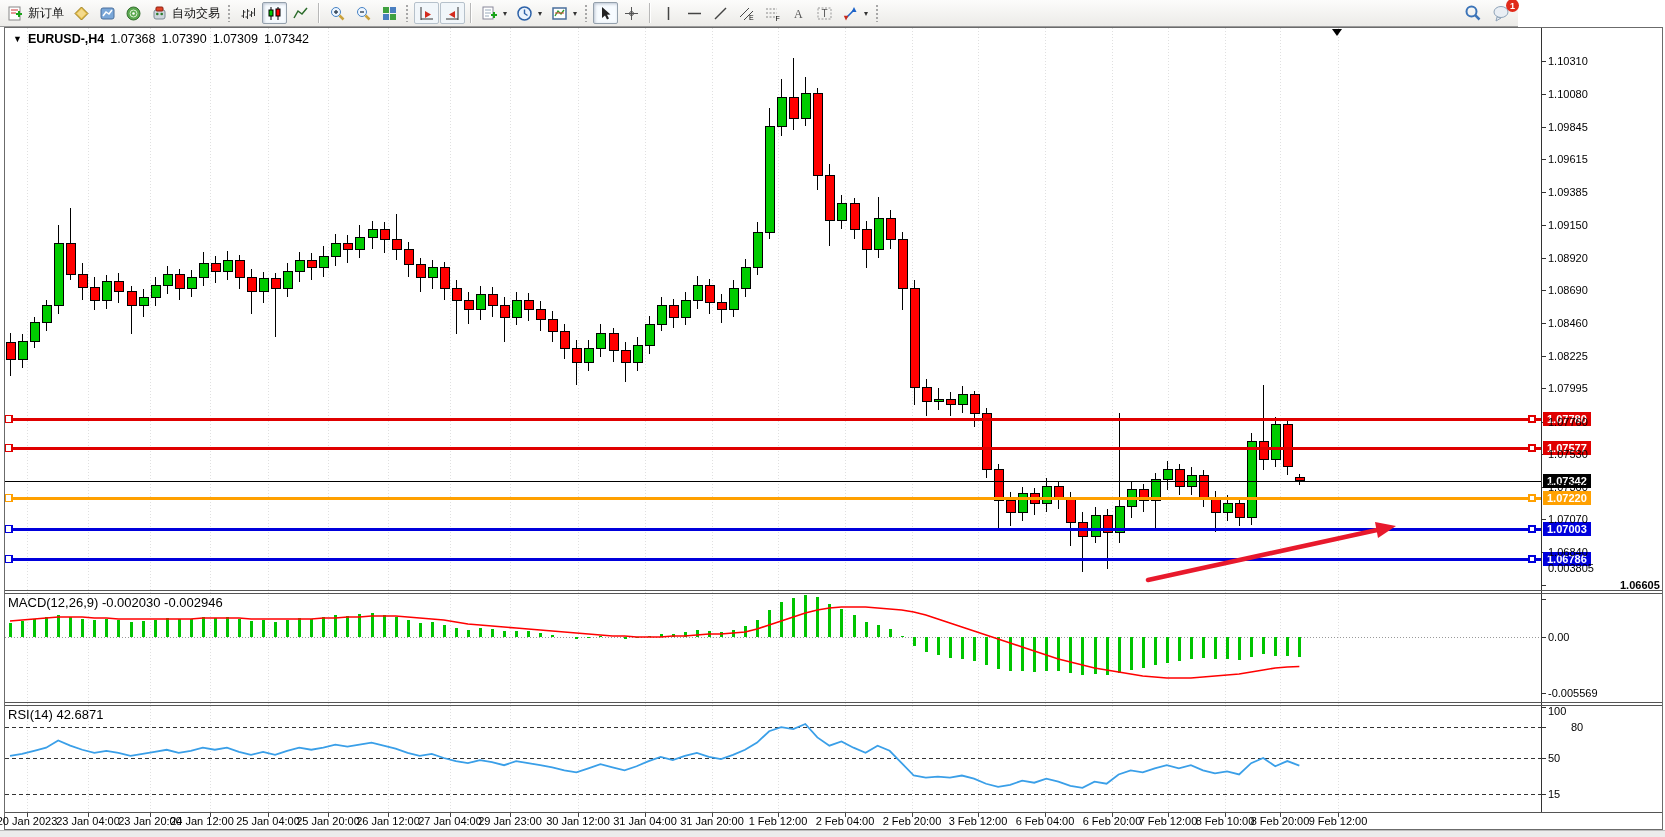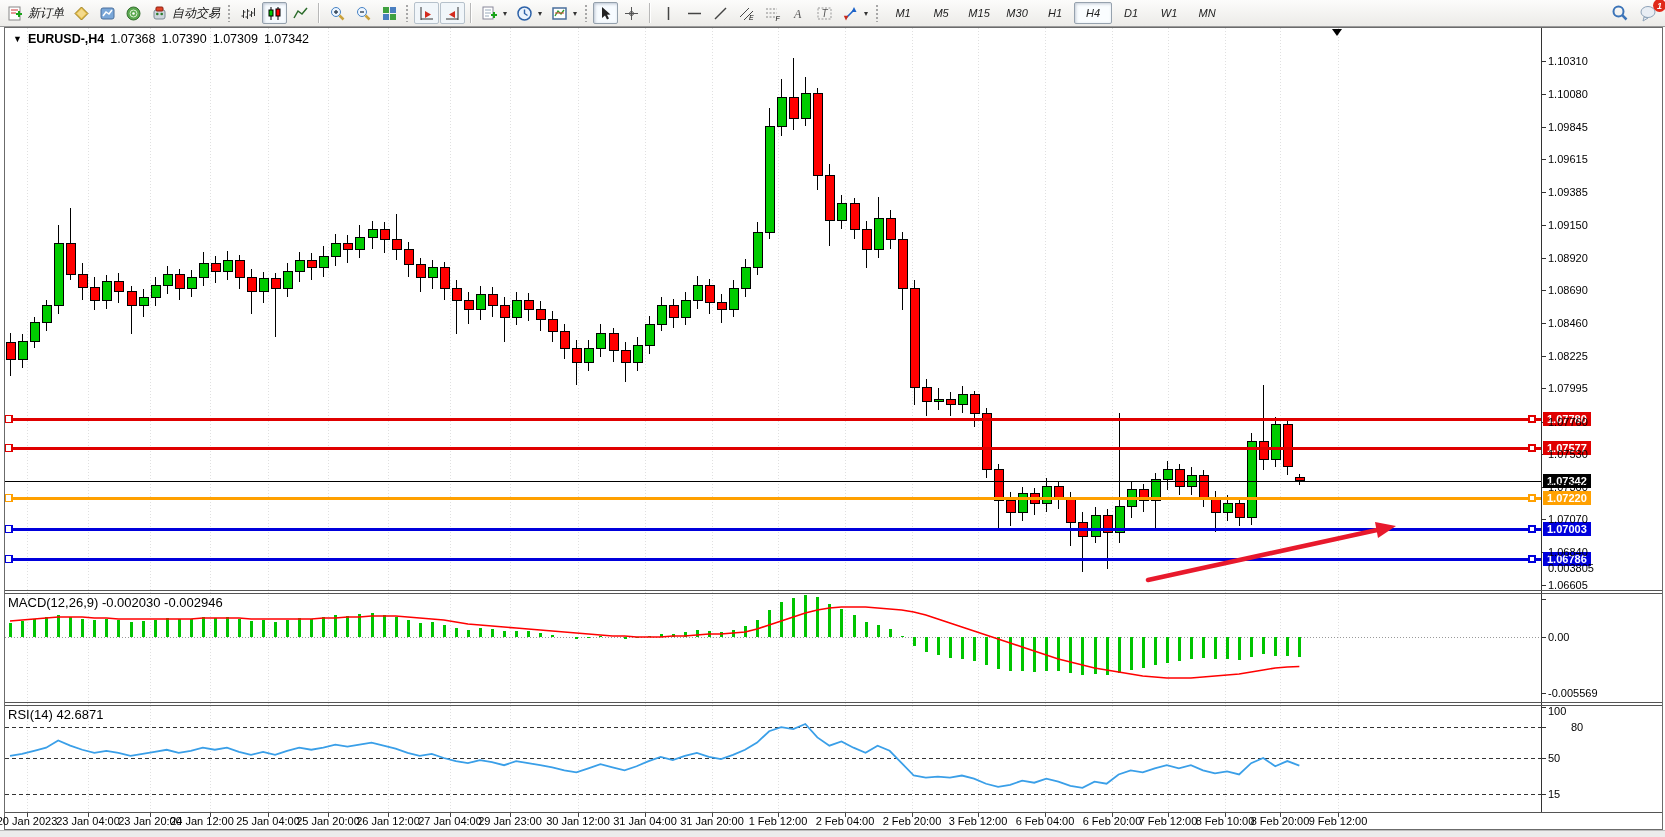--- a/index.html
+++ b/index.html
@@ -1,23 +1,23 @@
 <!DOCTYPE html>
 <html><head>
 <meta charset="utf-8">
 <style>
   html,body{margin:0;padding:0;}
   body{width:1665px;height:837px;overflow:hidden;background:#e9e9e9;
        font-family:"Liberation Sans","DejaVu Sans",sans-serif;}
   #app{position:relative;width:1665px;height:837px;background:#ffffff;}
 
   
-  #toolbar{position:absolute;top:0;left:0;width:1665px;height:27px;
+  #toolbar{position:absolute;top:0;left:0;width:1518px;height:27px;
     background:linear-gradient(#fcfcfb,#ecebe8);border-bottom:1px solid #9a9a9a;
-    display:flex;align-items:center;padding:0 3px;box-sizing:border-box;gap:1px;z-index:5;font-style:italic;}
+    display:flex;align-items:center;padding:0 3px;box-sizing:border-box;gap:1px;z-index:5;}
   .tbtn{height:22px;min-width:24px;padding:0 3px;display:flex;align-items:center;justify-content:center;
     gap:4px;border:1px solid transparent;background:transparent;font-size:12px;color:#111;border-radius:2px;
     white-space:nowrap;box-sizing:border-box;}
   .tbtn.pressed{border:1px solid #94a0ac;background:#f7fbff;box-shadow:inset 1px 1px 3px rgba(70,90,120,.35);}
   .tbtn.raised{border:1px solid #b6c1cb;background:#f1f6fa;}
   .tbtn .caret{font-size:8px;color:#333;margin-left:1px;}
   .tfbtn{height:20px;min-width:28px;padding:0 4px;font-size:11px;color:#222;display:flex;align-items:center;
     justify-content:center;border:1px solid transparent;background:transparent;border-radius:2px;}
   .tfbtn.active{border:1px solid #96a2ae;background:#fafdff;box-shadow:inset 1px 1px 3px rgba(70,90,120,.3);}
   .sep{width:1px;height:20px;background:#b8b8b8;border-right:1px solid #fff;margin:0 4px;}
@@ -230,31 +230,20 @@
       <svg width="17" height="17">
           <path d="M4 13L12 5" stroke="#1c63c9" stroke-width="1.6"></path>
           <polygon points="12,2 14.5,7 9.5,7" fill="#1c63c9"></polygon>
           <polygon points="4,15.5 1.8,10.8 6.4,10.8" fill="#c92a1c"></polygon>
         </svg>
       <span class="caret">▾</span>
     </div>
 
     <div class="grip"></div>
 
-    <div id="tf-group" style="display: flex;">
-        <div class="tfbtn">M1</div>
-        <div class="tfbtn">M5</div>
-        <div class="tfbtn">M15</div>
-        <div class="tfbtn">M30</div>
-        <div class="tfbtn">H1</div>
-        <div class="tfbtn active">H4</div>
-        <div class="tfbtn">D1</div>
-        <div class="tfbtn">W1</div>
-        <div class="tfbtn">MN</div>
-      </div>
 
     <div id="right-tools">
       <div class="tbtn">
         <svg width="18" height="18">
             <circle cx="7.5" cy="7.5" r="5" fill="none" stroke="#3c74b8" stroke-width="2"></circle>
             <line x1="11.2" y1="11.2" x2="15.5" y2="15.5" stroke="#3c74b8" stroke-width="2.5"></line>
           </svg>
       </div>
       <div class="tbtn relbtn">
         <svg width="19" height="18">
@@ -743,21 +732,21 @@
       <div class="axlbl" style="left: 1548px; top: 251.5px;">1.08920</div>
       <div class="axlbl" style="left: 1548px; top: 283.5px;">1.08690</div>
       <div class="axlbl" style="left: 1548px; top: 316.5px;">1.08460</div>
       <div class="axlbl" style="left: 1548px; top: 349.5px;">1.08225</div>
       <div class="axlbl" style="left: 1548px; top: 381.5px;">1.07995</div>
       <div class="axlbl" style="left: 1548px; top: 415.5px;">1.07760</div>
       <div class="axlbl" style="left: 1548px; top: 447.5px;">1.07530</div>
       <div class="axlbl" style="left: 1548px; top: 480.5px;">1.07300</div>
       <div class="axlbl" style="left: 1548px; top: 512.5px;">1.07070</div>
       <div class="axlbl" style="left: 1548px; top: 545.5px;">1.06840</div>
-      <div class="axlbl" style="left: 1548px; top: 578.5px;">1.06605</div>
+      <div class="axlbl" style="left: 1620px; top: 578.5px; font-weight: bold;">1.06605</div>
       <div class="axlbl" style="left: 1548px; top: 562px;">0.003805</div>
       <div class="axlbl" style="left: 1548px; top: 630.5px; text-align: right;">0.00</div>
       <div class="axlbl" style="left: 1548px; top: 686.5px;">-0.005569</div>
       <div class="axlbl" style="left: 1548px; top: 705px; text-align: center;">100</div>
       <div class="axlbl" style="left: 1548px; top: 720.5px; margin-left: 23px;">80</div>
       <div class="axlbl" style="left: 1548px; top: 751.5px;">50</div>
       <div class="axlbl" style="left: 1548px; top: 787.5px;">15</div>
     </div>
 
   <div id="statusbar"></div>

